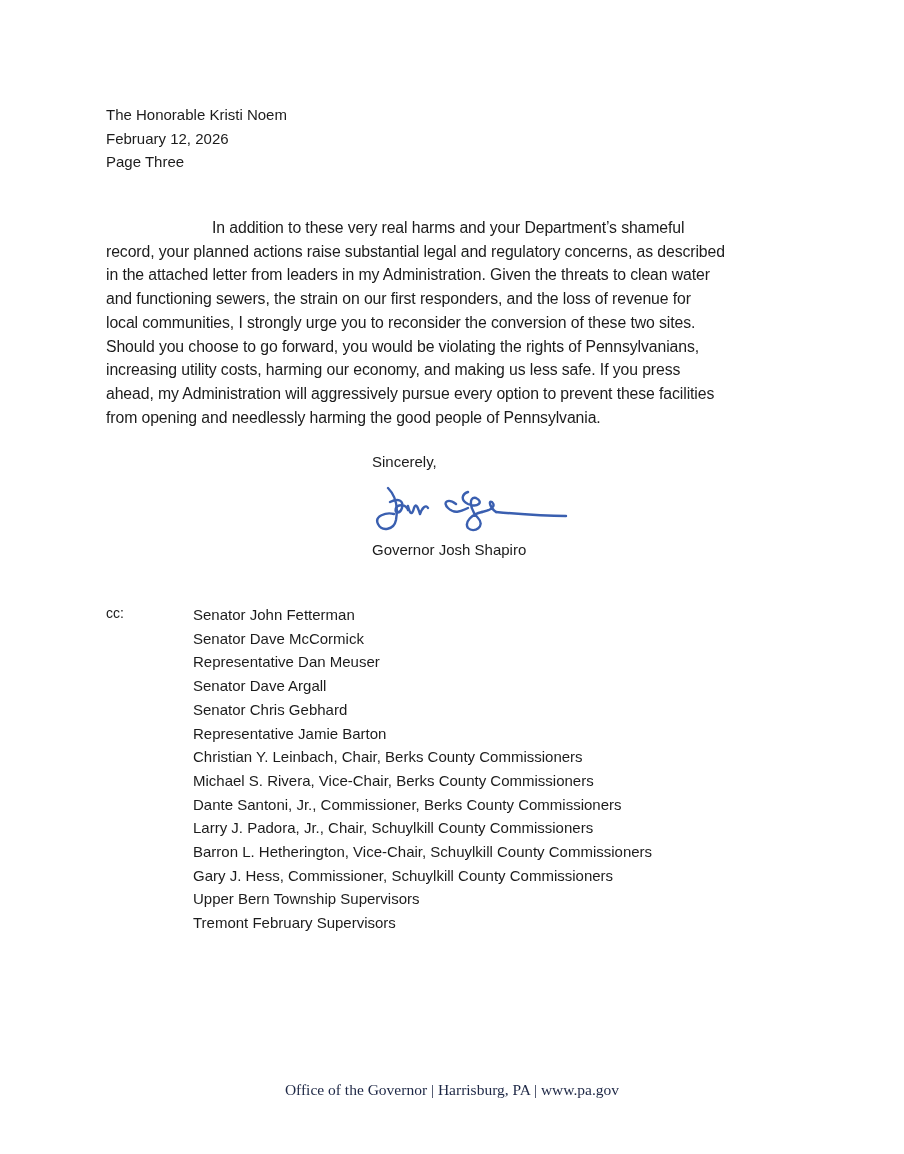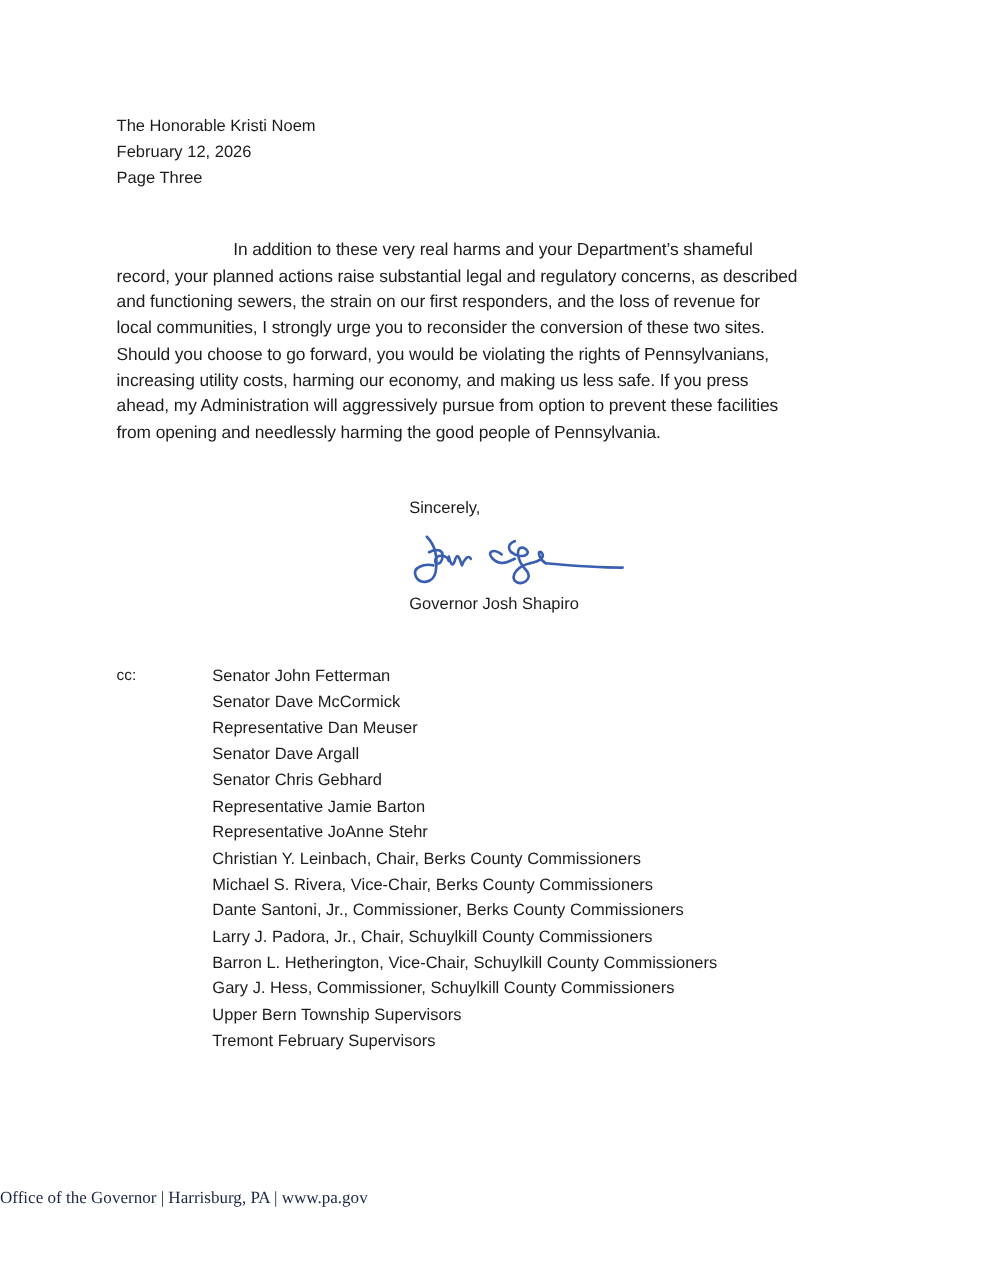--- a/index.html
+++ b/index.html
@@ -9,42 +9,43 @@
   .header { position: absolute; left: 106px; top: 103px; font-size: 15px; line-height: 23.5px; }
   .body-para { position: absolute; left: 106px; top: 216px; width: 700px; font-size: 15.8px; line-height: 23.7px; letter-spacing: -0.1px; }
   .body-para .line { display: block; white-space: nowrap; }
   .body-para .line.indent { padding-left: 106px; }
   .closing { position: absolute; left: 372px; top: 453px; font-size: 15px; }
   .signature { position: absolute; left: 368px; top: 478px; width: 205px; height: 60px; }
   .signer { position: absolute; left: 372px; top: 541px; font-size: 15px; }
   .cc-label { position: absolute; left: 106px; top: 605px; font-size: 14px; }
   .cc-list { position: absolute; left: 166px; top: 603px; font-size: 15px; line-height: 23.7px; margin: 0; padding: 0; list-style: none; }
   .cc-list li { white-space: nowrap; margin-left: 27px; }
-  .footer { position: absolute; left: 0; width: 904px; top: 1081px; text-align: left;
+  .footer { position: absolute; left: 0; width: 904px; top: 1081px; text-align: center;
             font-family: "Liberation Serif", "DejaVu Serif", serif; font-size: 15.5px; color: #1d2745; }
 </style>
 </head>
 <body>
 
 <div class="page">
 
   <div class="header">
     <div>The Honorable Kristi Noem</div>
     <div>February 12, 2026</div>
     <div>Page Three</div>
   </div>
 
   <div class="body-para">
     <span class="line indent">In addition to these very real harms and your Department’s shameful</span>
     <span class="line">record, your planned actions raise substantial legal and regulatory concerns, as described</span>
+    <span class="line">in the attached letter from leaders in my Administration. Given the threats to clean water</span>
     <span class="line">and functioning sewers, the strain on our first responders, and the loss of revenue for</span>
     <span class="line">local communities, I strongly urge you to reconsider the conversion of these two sites.</span>
     <span class="line">Should you choose to go forward, you would be violating the rights of Pennsylvanians,</span>
     <span class="line">increasing utility costs, harming our economy, and making us less safe. If you press</span>
-    <span class="line">ahead, my Administration will aggressively pursue from option to prevent these facilities</span>
+    <span class="line">ahead, my Administration will aggressively pursue every option to prevent these facilities</span>
     <span class="line">from opening and needlessly harming the good people of Pennsylvania.</span>
   </div>
 
   <div class="closing">Sincerely,</div>
 
   <svg class="signature" viewBox="0 0 205 60">
     <g fill="none" stroke="#3a5fb0" stroke-width="2.4" stroke-linecap="round" stroke-linejoin="round">
       <path d="M20 10 C 28 18, 30 30, 28 42 C 26 52, 14 54, 10 46 C 6 38, 18 34, 26 36"></path>
       <path d="M22 24 C 30 20, 36 22, 34 30 C 32 36, 26 36, 28 30 C 30 26, 38 26, 40 32"></path>
       <path d="M40 28 C 42 36, 44 38, 46 30 C 48 24, 50 30, 52 36 C 54 30, 58 26, 60 30"></path>
@@ -58,21 +59,20 @@
   <div class="signer">Governor Josh Shapiro</div>
 
   <div class="cc-label">cc:</div>
   <ul class="cc-list">
     <li>Senator John Fetterman</li>
     <li>Senator Dave McCormick</li>
     <li>Representative Dan Meuser</li>
     <li>Senator Dave Argall</li>
     <li>Senator Chris Gebhard</li>
     <li>Representative Jamie Barton</li>
-    <li>Representative JoAnne Stehr</li>
     <li>Christian Y. Leinbach, Chair, Berks County Commissioners</li>
     <li>Michael S. Rivera, Vice-Chair, Berks County Commissioners</li>
     <li>Dante Santoni, Jr., Commissioner, Berks County Commissioners</li>
     <li>Larry J. Padora, Jr., Chair, Schuylkill County Commissioners</li>
     <li>Barron L. Hetherington, Vice-Chair, Schuylkill County Commissioners</li>
     <li>Gary J. Hess, Commissioner, Schuylkill County Commissioners</li>
     <li>Upper Bern Township Supervisors</li>
     <li>Tremont February Supervisors</li>
   </ul>
 

